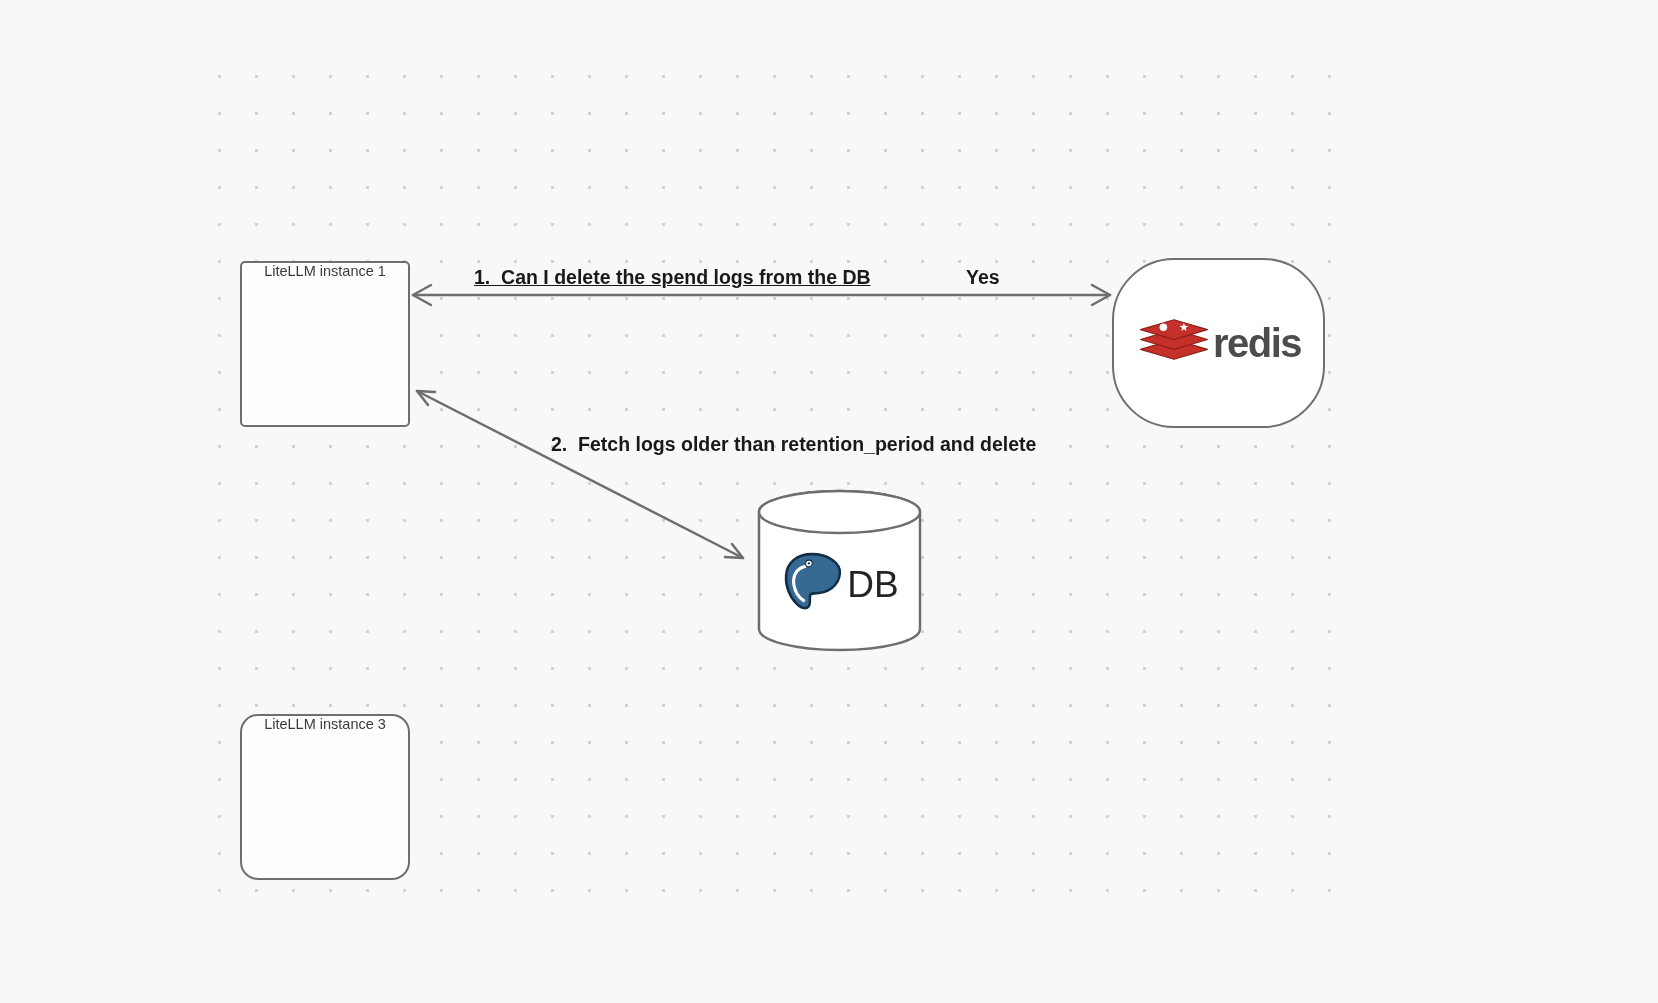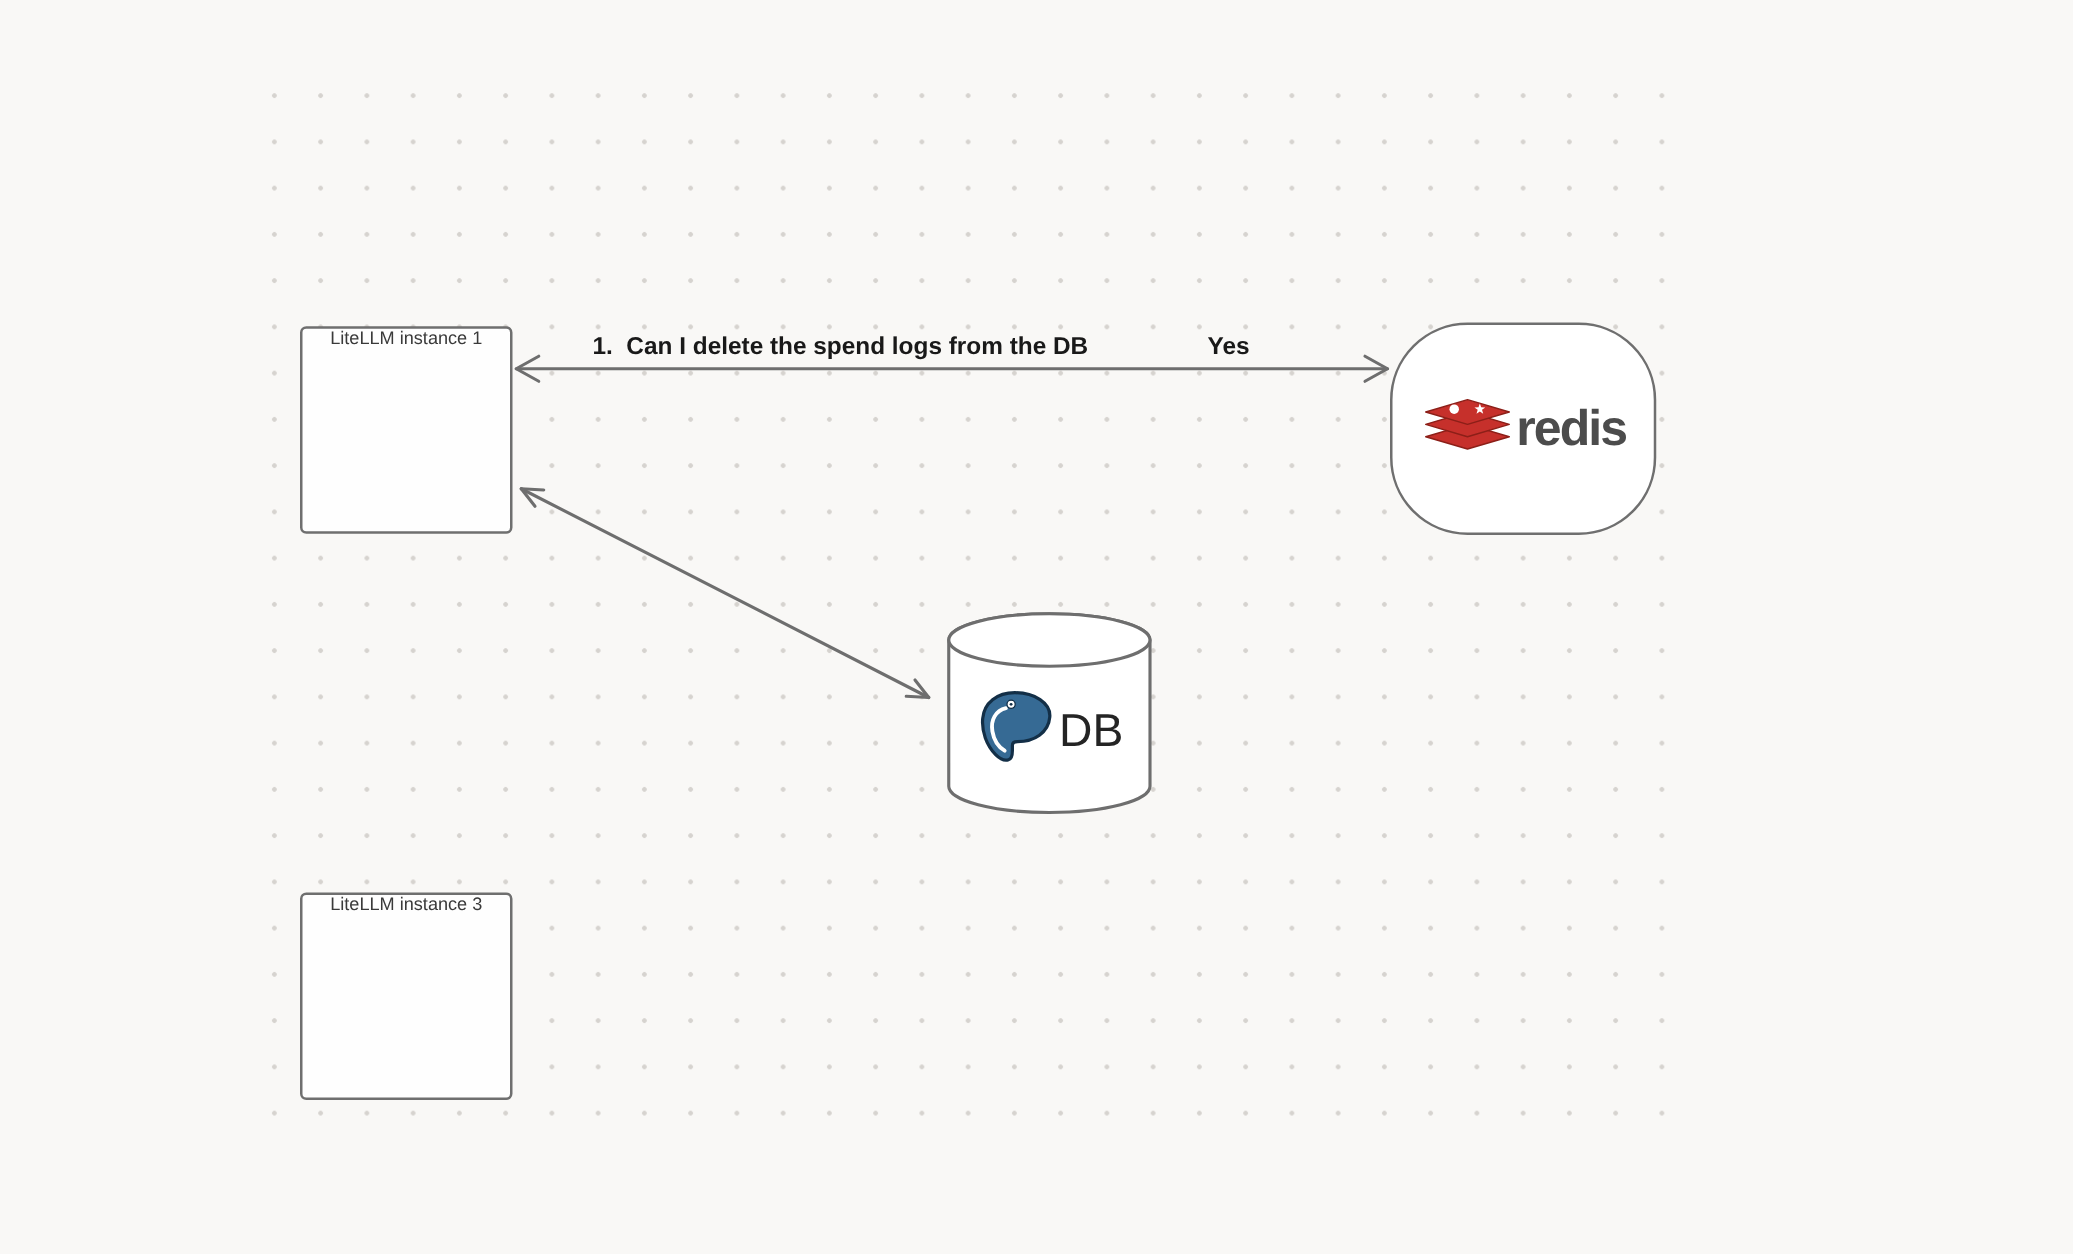--- a/index.html
+++ b/index.html
@@ -30,21 +30,21 @@
     display:flex; justify-content:center;
     box-sizing:border-box;
   }
   .node-box .node-label {
     font-size:14.5px;
     color:#3a3a3a;
     text-align:center;
   }
   #box1 { left:240px; top:261px; }
   #box2 { left:240px; top:488px; }
-  #box3 { left:240px; top:714px; }
+  #box3 { left:240px; top:714px;border-radius:18px; }
 
   .redis-node {
     position:absolute;
     left:1112px; top:258px;
     width:213px; height:170px;
     background:#ffffff;
     border:2.5px solid #6f6f6f;
     border-radius:62px;
     box-sizing:border-box;
     display:flex; flex-direction:row;
@@ -83,21 +83,21 @@
     width:1658px; height:1003px;
     pointer-events:none;
   }
   .edge-label {
     position:absolute;
     font-weight:700;
     font-size:19.5px;
     color:#191919;
     white-space:pre;
   }
-  #label1    { left:474px; top:266px; }
+  #label1    { left:474px; top:266px;text-decoration:underline; }
   #label1yes { left:966px; top:266px; }
   #label2    { left:551px; top:433px; }
 </style>
 </head>
 <body>
 
 <div class="canvas">
 
   <div class="dot-grid"></div>
 
@@ -149,14 +149,15 @@
           <circle cx="28" cy="14" r="3.2" fill="#ffffff" stroke="#132f47" stroke-width="1"></circle>
           <circle cx="28" cy="14" r="1.1" fill="#132f47"></circle>
         </svg>
       </span>
       <span class="db-word">DB</span>
     </div>
   </div>
 
   <div class="edge-label" id="label1">1.  Can I delete the spend logs from the DB</div>
   <div class="edge-label" id="label1yes">Yes</div>
+  <div class="edge-label" id="label2">2.  Fetch logs older than retention_period and delete</div>
 
 </div>
 
 </body></html>

